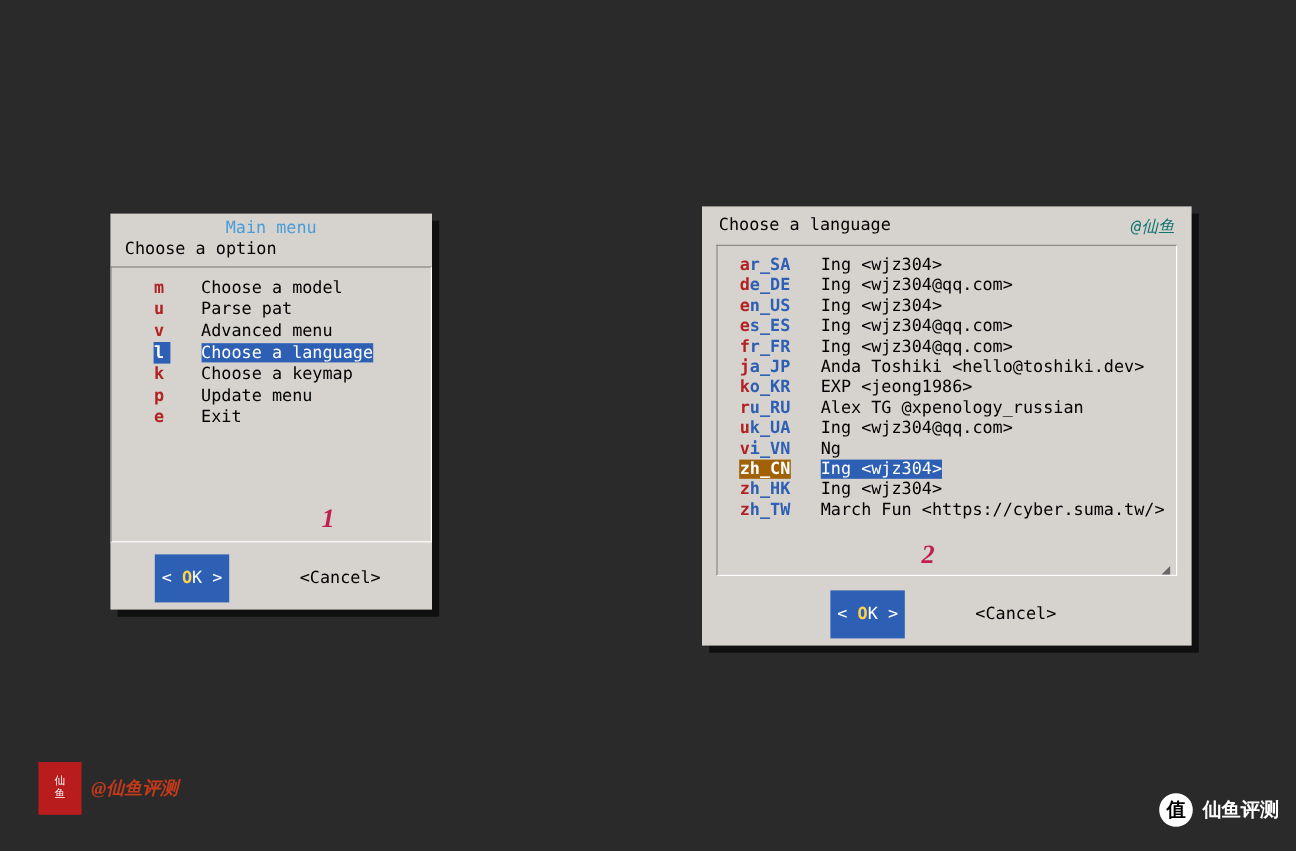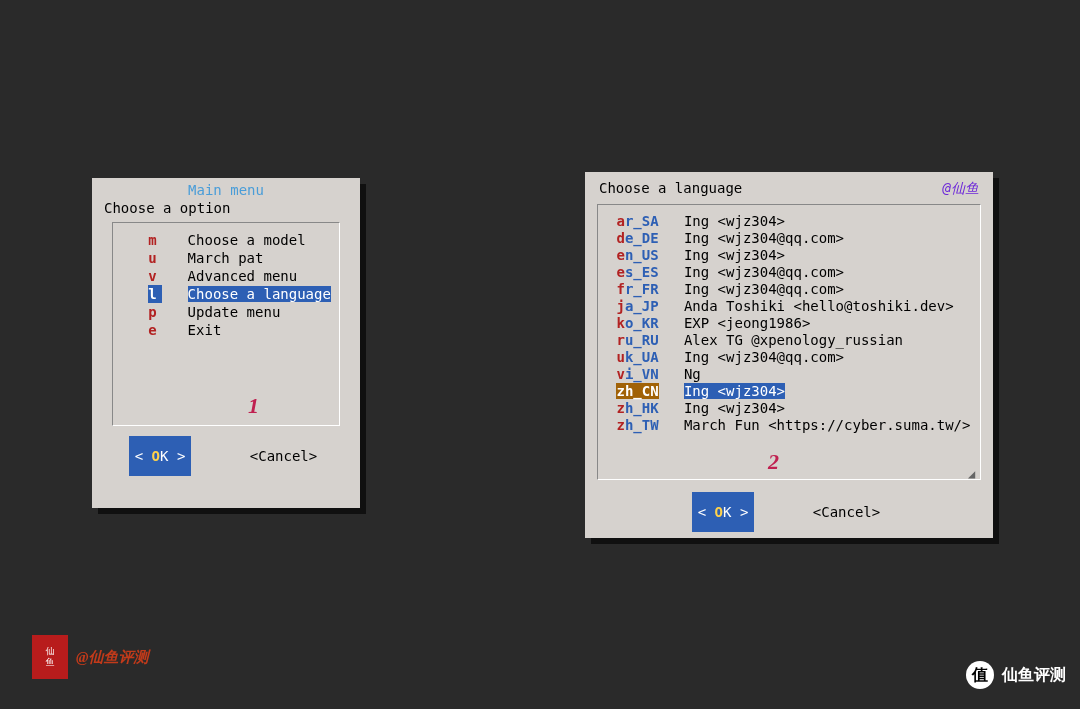--- a/index.html
+++ b/index.html
@@ -77,21 +77,21 @@
   .annot-num {
     font-family: Georgia, serif;
     font-style: italic;
     font-weight: bold;
     color: #c02050;
     font-size: 22px;
     position: absolute;
   }
   .watermark {
     position: absolute;
-    color: #6d28d9;
+    color: #0f766e;
     font-style: italic;
     font-size: 14px;
   }
   .stamp {
     position: absolute;
     left: 32px; bottom: 30px;
     display: flex;
     align-items: center;
     gap: 8px;
   }
@@ -145,26 +145,27 @@
     font-size: 12px;
   }
 </style>
 </head>
 <body>
 
 <div class="dialog" style="left:92px; top:178px; width:268px; height:330px;">
   <div class="dialog-inner">
     <div class="title-line">Main menu</div>
     <div class="prompt-line">Choose a option</div>
-    <div class="inner-frame" style="margin:0 20px; height:204px;">
+    <div class="inner-frame" style="margin:0 0; height:230px;">
       <div id="menu1-rows">
           <div class="menu-row">   <span class="key-col">m</span>   <span class="label-col">Choose a model</span></div>
-          <div class="menu-row">   <span class="key-col">u</span>   <span class="label-col">March pat</span></div>
+          <div class="menu-row">   <span class="key-col">u</span>   <span class="label-col">Parse pat</span></div>
           <div class="menu-row">   <span class="key-col">v</span>   <span class="label-col">Advanced menu</span></div>
           <div class="menu-row row-selected">   <span class="key-col">l</span>   <span class="label-col">Choose a language</span></div>
+          <div class="menu-row">   <span class="key-col">k</span>   <span class="label-col">Choose a keymap</span></div>
           <div class="menu-row">   <span class="key-col">p</span>   <span class="label-col">Update menu</span></div>
           <div class="menu-row">   <span class="key-col">e</span>   <span class="label-col">Exit</span></div>
         </div>
       <div class="annot-num" style="right:80px; bottom:6px;">1</div>
     </div>
     <div class="buttons">
       <span class="btn ok">&lt;  <span class="hot">O</span><span>K</span>  &gt;</span>
       <span class="btn cancel">&lt;<span>Cancel</span>&gt;</span>
     </div>
   </div>

